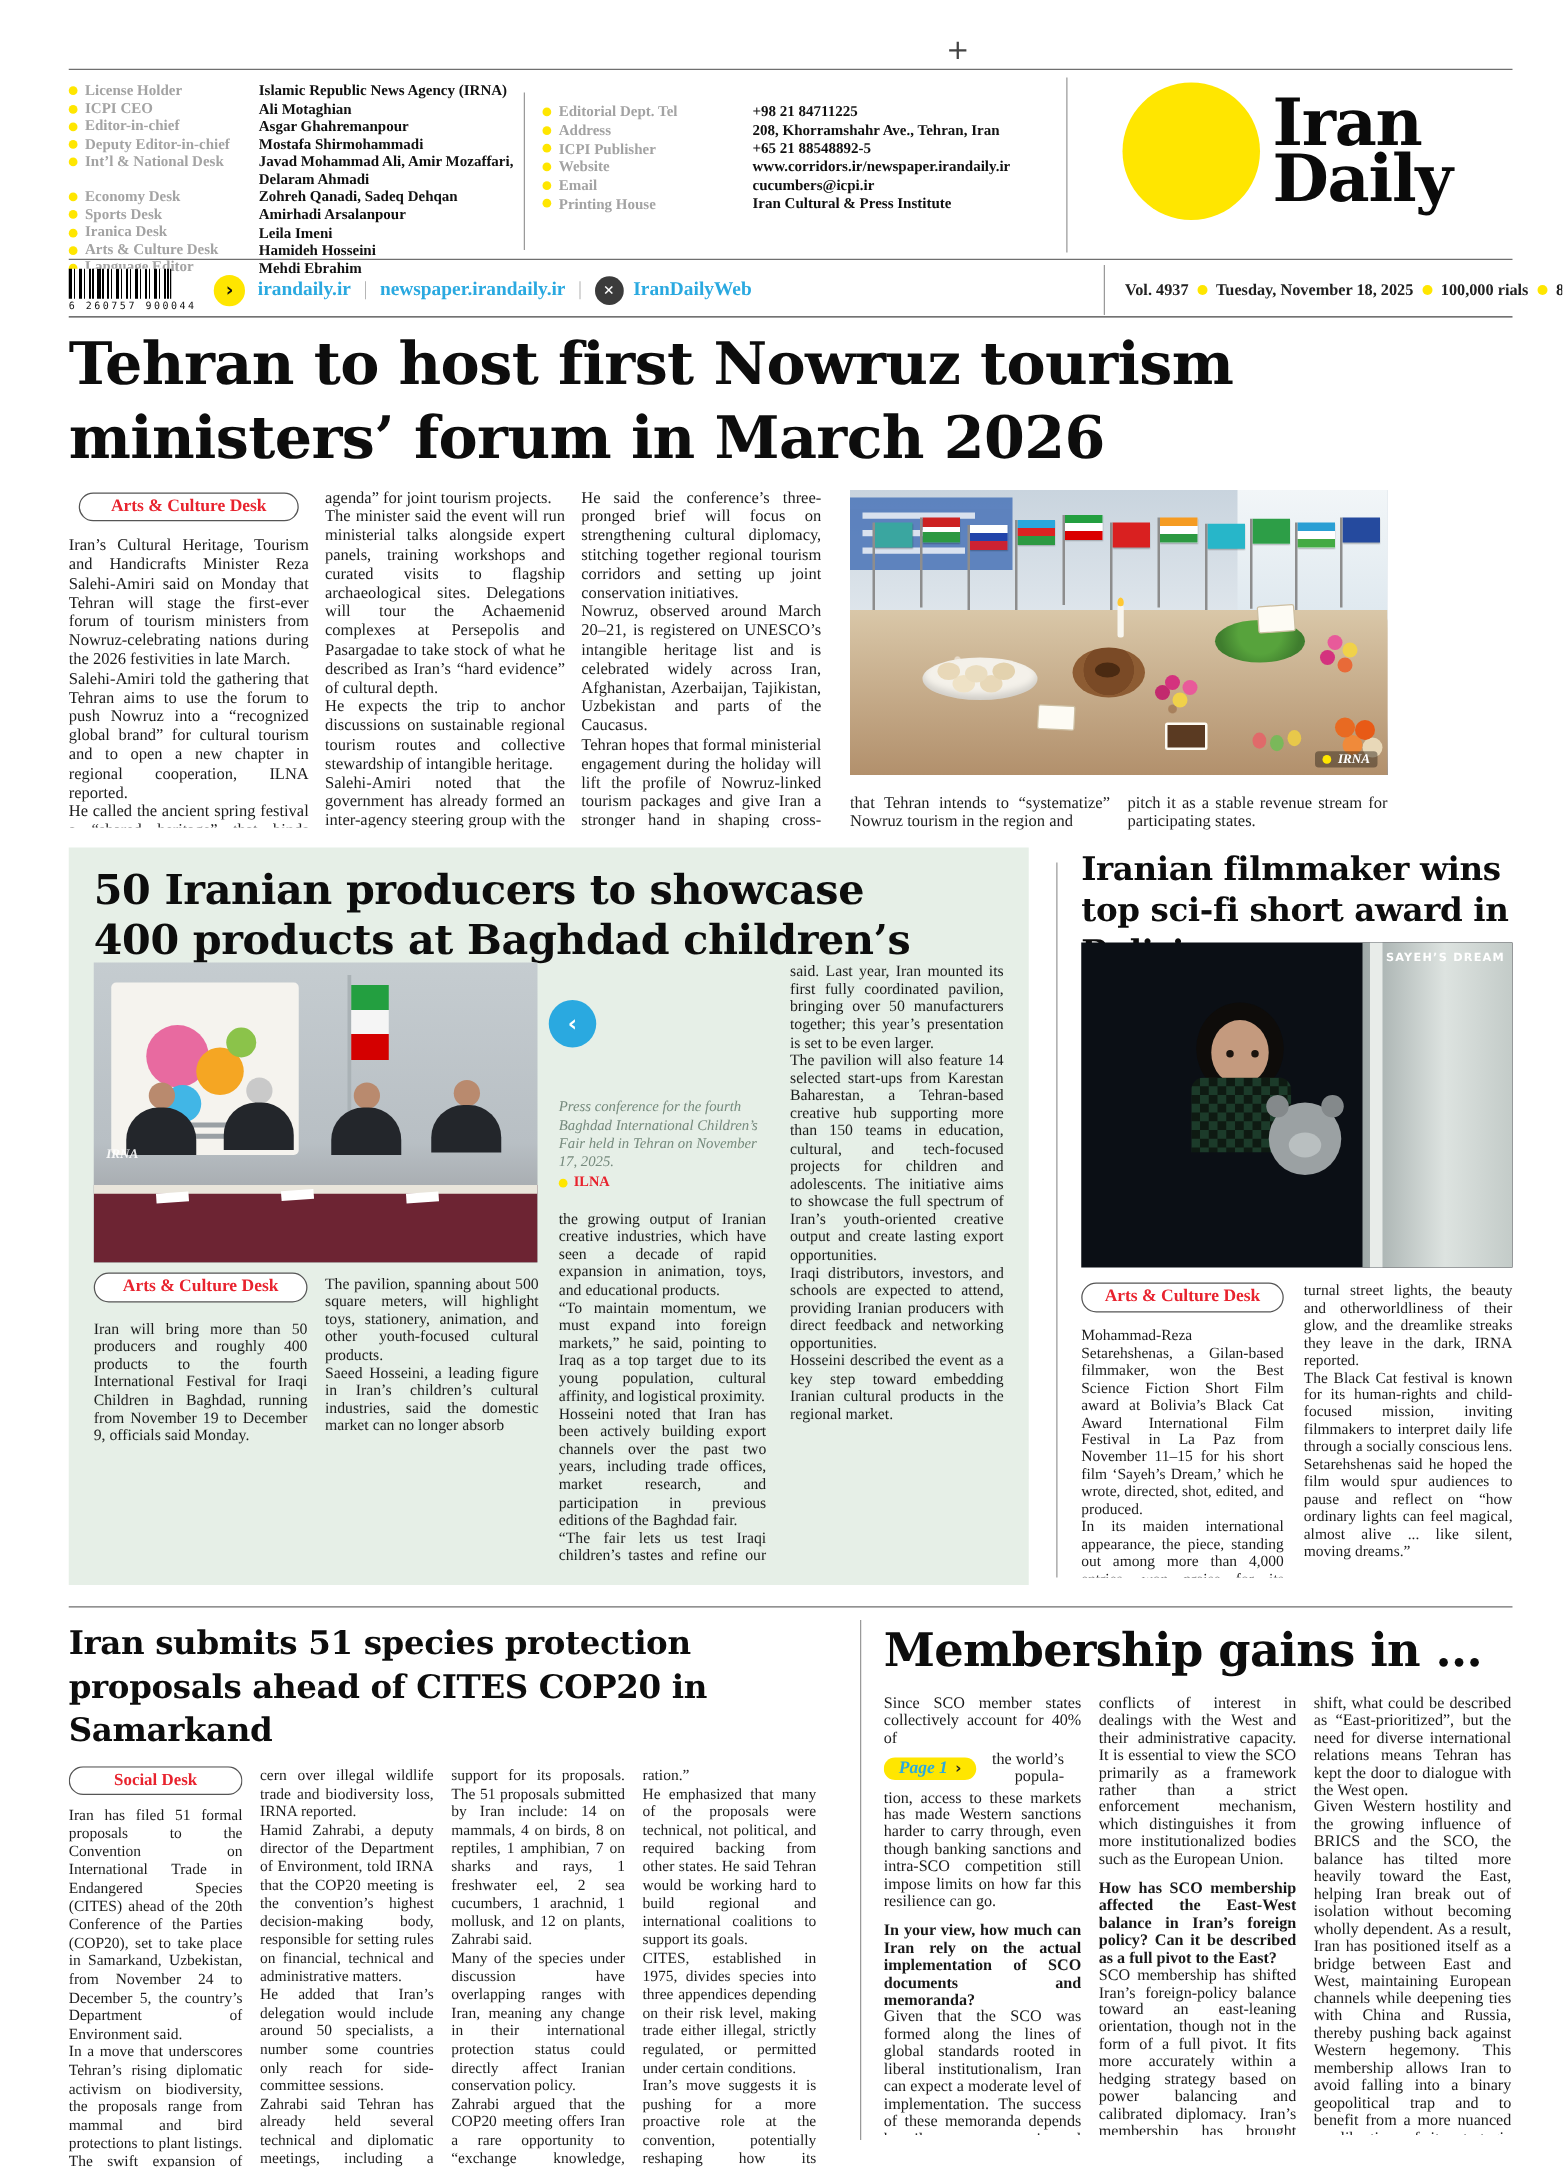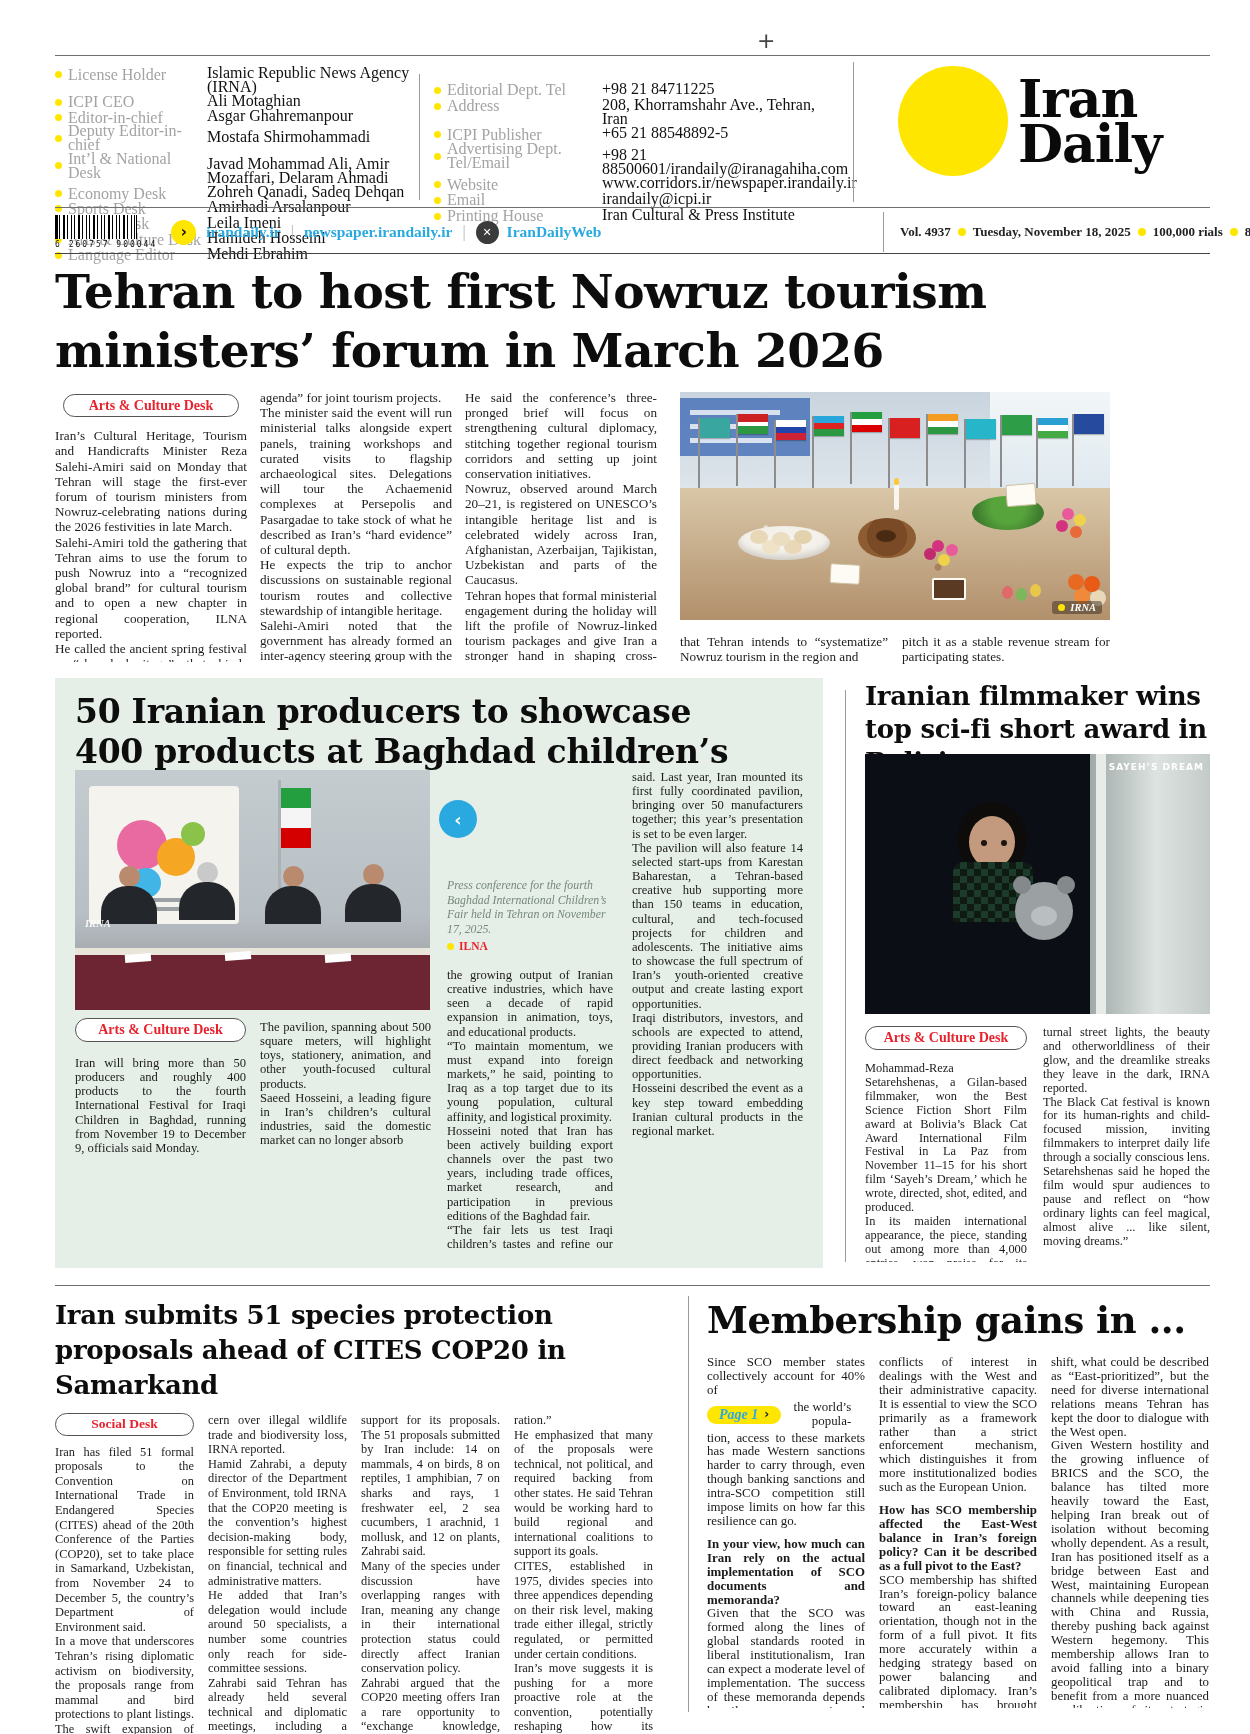--- a/index.html
+++ b/index.html
@@ -7,21 +7,21 @@
   body{font-family:"Liberation Serif","DejaVu Serif",serif;color:#1a1a1a}
   .page{position:relative;width:1250px;height:1734px;background:#fff;overflow:hidden}
   .abs{position:absolute}
   .rule{position:absolute;height:1px;background:#6f6f6f}
   .vrule{position:absolute;width:1px;background:#9a9a9a}
   .dot{display:inline-block;width:8px;height:8px;border-radius:50%;background:#ffe600;flex:none}
   .dot.sm{width:7px;height:7px}
   
   .mh-staff{left:55px;top:66px;width:360px}
   .mh-contact{left:434px;top:82px;width:400px}
-  .mh-row{display:flex;align-items:baseline;font-size:16px;line-height:13.8px;font-weight:normal}
+  .mh-row{display:flex;align-items:baseline;font-size:12px;line-height:13.8px;font-weight:bold}
   .mh-contact .mh-row{line-height:14.3px}
   .mh-label{color:#a3a3a3;display:inline-flex;align-items:center;gap:6px;width:152px;flex:none}
   .mh-contact .mh-label{width:168px}
   .mh-name{color:#111}
   .logo{left:898px;top:66px;display:flex;align-items:center;gap:10px}
   .logo-circle{width:110px;height:110px;border-radius:50%;background:#ffe600}
   .logo-text{font-family:"DejaVu Serif",serif;font-weight:bold;font-size:52px;line-height:45px;letter-spacing:-1px;color:#0a0a0a}
   .plus-icon{left:757px;top:28px;font-size:22px;color:#444;font-family:"DejaVu Sans",sans-serif}
   
   .infobar{left:55px;top:212px;width:1155px;height:40px;display:flex;align-items:center}
@@ -219,37 +219,30 @@
     <div class="mh-row">
         <span class="mh-label">
           <i class="dot sm"></i>
           <span>ICPI Publisher</span>
         </span>
         <span class="mh-name">+65 21 88548892-5</span>
       </div>
     <div class="mh-row">
         <span class="mh-label">
           <i class="dot sm"></i>
-          <span>Advertising Dept. Tel/Email</span>
-        </span>
-        <span class="mh-name">+98 21 88500601/irandaily@iranagahiha.com</span>
-      </div>
-    <div class="mh-row">
-        <span class="mh-label">
-          <i class="dot sm"></i>
           <span>Website</span>
         </span>
         <span class="mh-name">www.corridors.ir/newspaper.irandaily.ir</span>
       </div>
     <div class="mh-row">
         <span class="mh-label">
           <i class="dot sm"></i>
           <span>Email</span>
         </span>
-        <span class="mh-name">irandaily@icpi.ir</span>
+        <span class="mh-name">cucumbers@icpi.ir</span>
       </div>
     <div class="mh-row">
         <span class="mh-label">
           <i class="dot sm"></i>
           <span>Printing House</span>
         </span>
         <span class="mh-name">Iran Cultural &amp; Press Institute</span>
       </div>
   </div>
 

